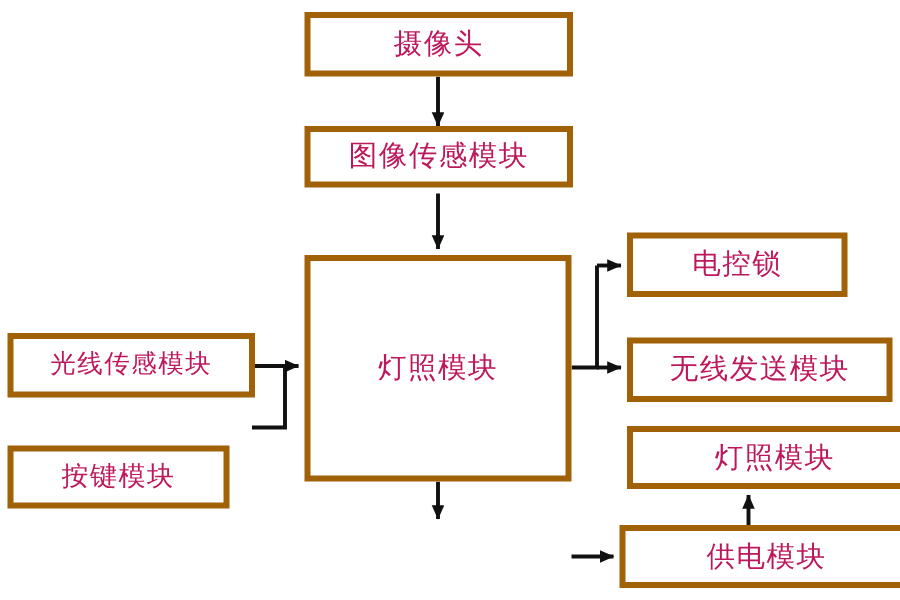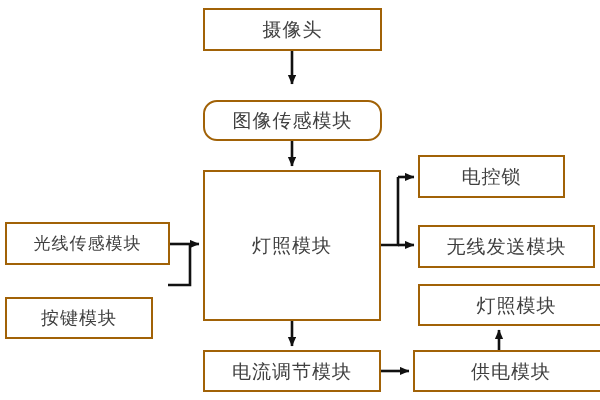--- a/index.html
+++ b/index.html
@@ -11,36 +11,36 @@
     position: relative;
     width: 600px;
     height: 400px;
     background: #ffffff;
     overflow: hidden;
     font-family: "DejaVu Sans", "Liberation Sans", sans-serif;
   }
   .node {
     position: absolute;
     box-sizing: border-box;
-    border: 2px solid #a16207;
+    border: 4px solid #a16207;
     background: #ffffff;
     display: flex;
     align-items: center;
     justify-content: center;
-    color: #404040;
+    color: #be185d;
     letter-spacing: 1px;
     white-space: nowrap;
     line-height: 1;
   }
   .node-label {
     display: block;
   }
   
   #node-camera        { left: 203px; top: 8px;   width: 179px; height: 43px;  font-size: 19px; }
-  #node-image-sensor  { left: 203px; top: 100px;  width: 179px; height: 41px;  font-size: 19px; border-radius: 14px; }
+  #node-image-sensor  { left: 203px; top: 84px;  width: 179px; height: 41px;  font-size: 19px; }
   #node-control       { left: 203px; top: 170px; width: 178px; height: 151px; font-size: 19px; }
   #node-light-sensor  { left: 5px;   top: 222px; width: 165px; height: 43px;  font-size: 17px; }
   #node-key           { left: 5px;   top: 297px; width: 148px; height: 42px;  font-size: 18px; justify-content: center; }
   #node-lock          { left: 418px; top: 155px; width: 147px; height: 43px;  font-size: 19px; }
   #node-wireless      { left: 418px; top: 225px; width: 177px; height: 43px;  font-size: 19px; text-align: right; }
   #node-lighting      { left: 418px; top: 284px; width: 197px; height: 42px;  font-size: 19px; }
   #node-current       { left: 203px; top: 350px; width: 178px; height: 42px;  font-size: 19px; }
   #node-power         { left: 413px; top: 350px; width: 196px; height: 42px;  font-size: 19px; align-items: center; }
 
   #edges {
@@ -113,21 +113,18 @@
   </div>
 
   <div class="node" id="node-wireless">
     <span class="node-label">无线发送模块</span>
   </div>
 
   <div class="node" id="node-lighting">
     <span class="node-label">灯照模块</span>
   </div>
 
-  <div class="node" id="node-current">
-    <span class="node-label">电流调节模块</span>
-  </div>
 
   <div class="node" id="node-power">
     <span class="node-label">供电模块</span>
   </div>
 
 </div>
 
 </body></html>

